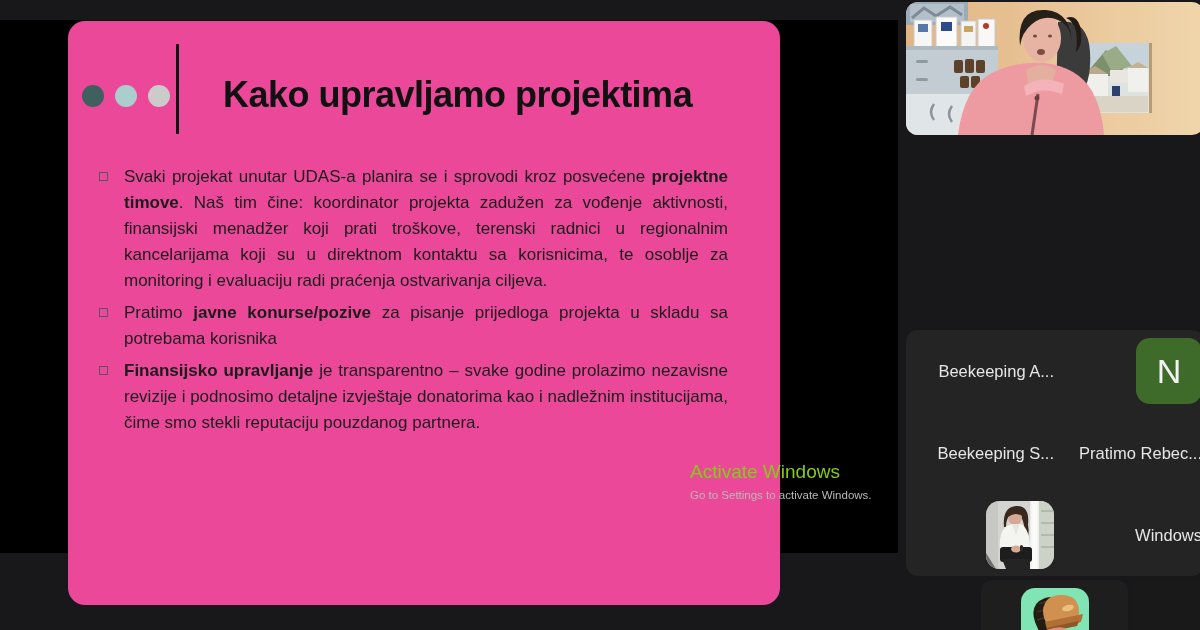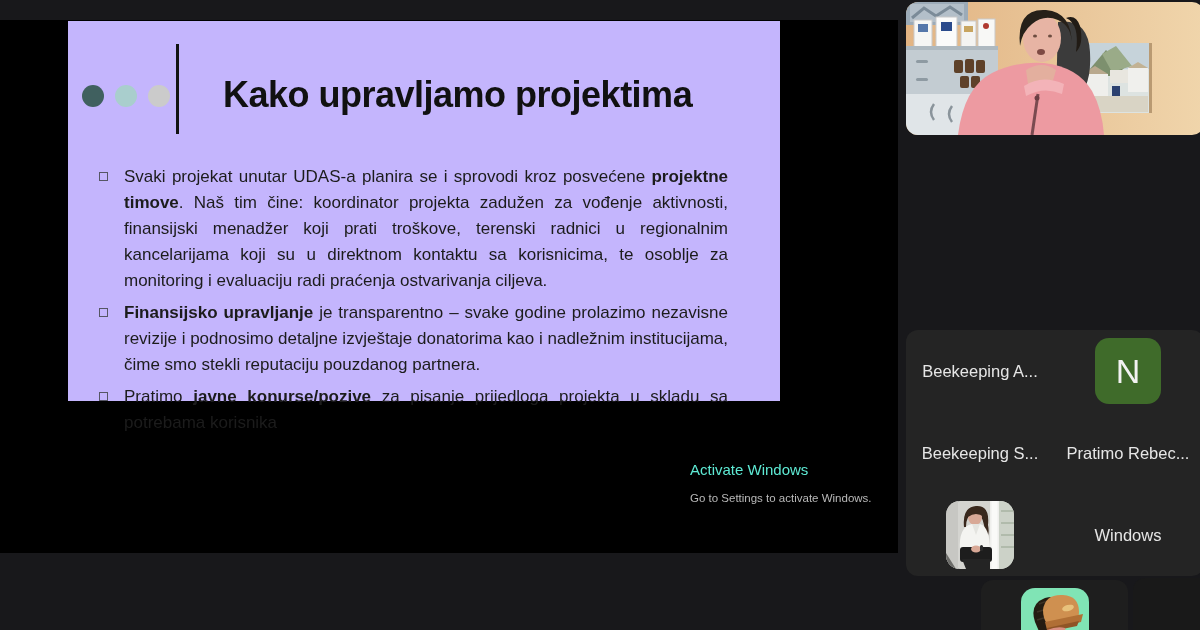--- a/index.html
+++ b/index.html
@@ -3,46 +3,46 @@
 <meta charset="utf-8">
 <style>
   * { margin:0; padding:0; box-sizing:border-box; }
   html,body { width:1200px; height:630px; overflow:hidden; }
   body { background:#18181b; font-family:"Liberation Sans", sans-serif; position:relative; }
 
   .stage { position:absolute; inset:0; }
 
   
   .share-area { position:absolute; left:0; top:20px; width:898px; height:533px; background:#000; }
-  .slide { position:absolute; left:68px; top:1px; width:712px; height:380px; background:#c4b5fd; color:#1c1c1c; }
+  .slide { position:absolute; left:68px; top:1px; width:712px; height:584px; background:#ec4899; color:#1c1c1c;border-radius:17px; }
 
   .accent-dots { position:absolute; left:14px; top:64px; display:flex; gap:11px; }
   .accent-dot { width:22px; height:22px; border-radius:50%; }
 
   .title-rule { position:absolute; left:108px; top:23px; width:3px; height:90px; background:#121212; }
 
   .slide-title { position:absolute; left:155px; top:53px; font-size:36px; font-weight:bold; letter-spacing:-0.5px; color:#111; white-space:nowrap; }
 
   .bullet-list { position:absolute; left:56px; top:143px; width:604px; list-style:none; }
   .bullet-list li { position:relative; font-size:17px; line-height:26px; text-align:justify; margin-bottom:6px; color:#1c1c1c; }
   .bullet-list li::before { content:""; position:absolute; left:-25px; top:8px; width:7px; height:7px; border:1.5px solid #565664; background:transparent; }
   .bullet-list b { font-weight:bold; }
 
   
   .watermark { position:absolute; left:690px; top:461px; z-index:5; pointer-events:none; }
-  .watermark .wm1 { font-size:15px; color:#5eead4; }
-  .watermark .wm2 { font-size:11.5px; color:#b9b9b9; margin-top:14px; }
+  .watermark .wm1 { font-size:19px; color:#84cc16; }
+  .watermark .wm2 { font-size:11.5px; color:#b9b9b9; margin-top:6px; }
 
   
   .video-tile { position:absolute; left:906px; top:2px; width:298px; height:133px; border-radius:12px; overflow:hidden; background:#2a2a2a; }
   .video-tile svg { display:block; }
 
   .participants-grid { position:absolute; left:906px; top:330px; width:298px; height:246px; background:#242424; border-radius:12px; overflow:hidden;
     display:grid; grid-template-columns:148px 148px; grid-template-rows:82px 82px 82px; }
-  .p-cell { display:flex; align-items:center; justify-content:center; }
+  .p-cell { display:flex; align-items:center; justify-content:flex-end; }
   .p-label { font-size:16.5px; color:#e6e6e6; white-space:nowrap; }
 
   .n-avatar { width:66px; height:66px; border-radius:14px; display:flex; align-items:center; justify-content:center; }
   .n-avatar span { color:#f2f2f2; font-size:34px; font-weight:400; }
 
   .photo-avatar, .cartoon-avatar { width:68px; height:68px; border-radius:14px; overflow:hidden; }
   .photo-avatar svg, .cartoon-avatar svg { display:block; }
 
   .bottom-tile { position:absolute; left:981px; top:580px; width:147px; height:50px; background:#1e1e1e; border-radius:12px 12px 0 0; display:flex; justify-content:center; overflow:hidden; }
   .bottom-tile .cartoon-avatar { margin-top:8px; flex:none; }
@@ -57,22 +57,22 @@
     <div class="slide">
       <div class="accent-dots">
           <span class="accent-dot" style="background: rgb(64, 96, 95);"></span>
           <span class="accent-dot" style="background: rgb(169, 206, 205);"></span>
           <span class="accent-dot" style="background: rgb(203, 203, 203);"></span>
         </div>
       <div class="title-rule"></div>
       <div class="slide-title">Kako upravljamo projektima</div>
       <ul class="bullet-list">
           <li><span>Svaki projekat unutar UDAS-a planira se i sprovodi kroz posvećene </span><b>projektne timove</b><span>. Naš tim čine: koordinator projekta zadužen za vođenje aktivnosti, finansijski menadžer koji prati troškove, terenski radnici u regionalnim kancelarijama koji su u direktnom kontaktu sa korisnicima, te osoblje za monitoring i evaluaciju radi praćenja ostvarivanja ciljeva.</span></li>
+          <li><span>Pratimo </span><b>javne konurse/pozive</b><span> za pisanje prijedloga projekta u skladu sa potrebama korisnika</span></li>
           <li><b>Finansijsko upravljanje</b><span> je transparentno – svake godine prolazimo nezavisne revizije i podnosimo detaljne izvještaje donatorima kao i nadležnim institucijama, čime smo stekli reputaciju pouzdanog partnera.</span></li>
-          <li><span>Pratimo </span><b>javne konurse/pozive</b><span> za pisanje prijedloga projekta u skladu sa potrebama korisnika</span></li>
         </ul>
     </div>
   </div>
 
   <div class="watermark">
     <div class="wm1">Activate Windows</div>
     <div class="wm2">Go to Settings to activate Windows.</div>
   </div>
 
   <div class="video-tile">

